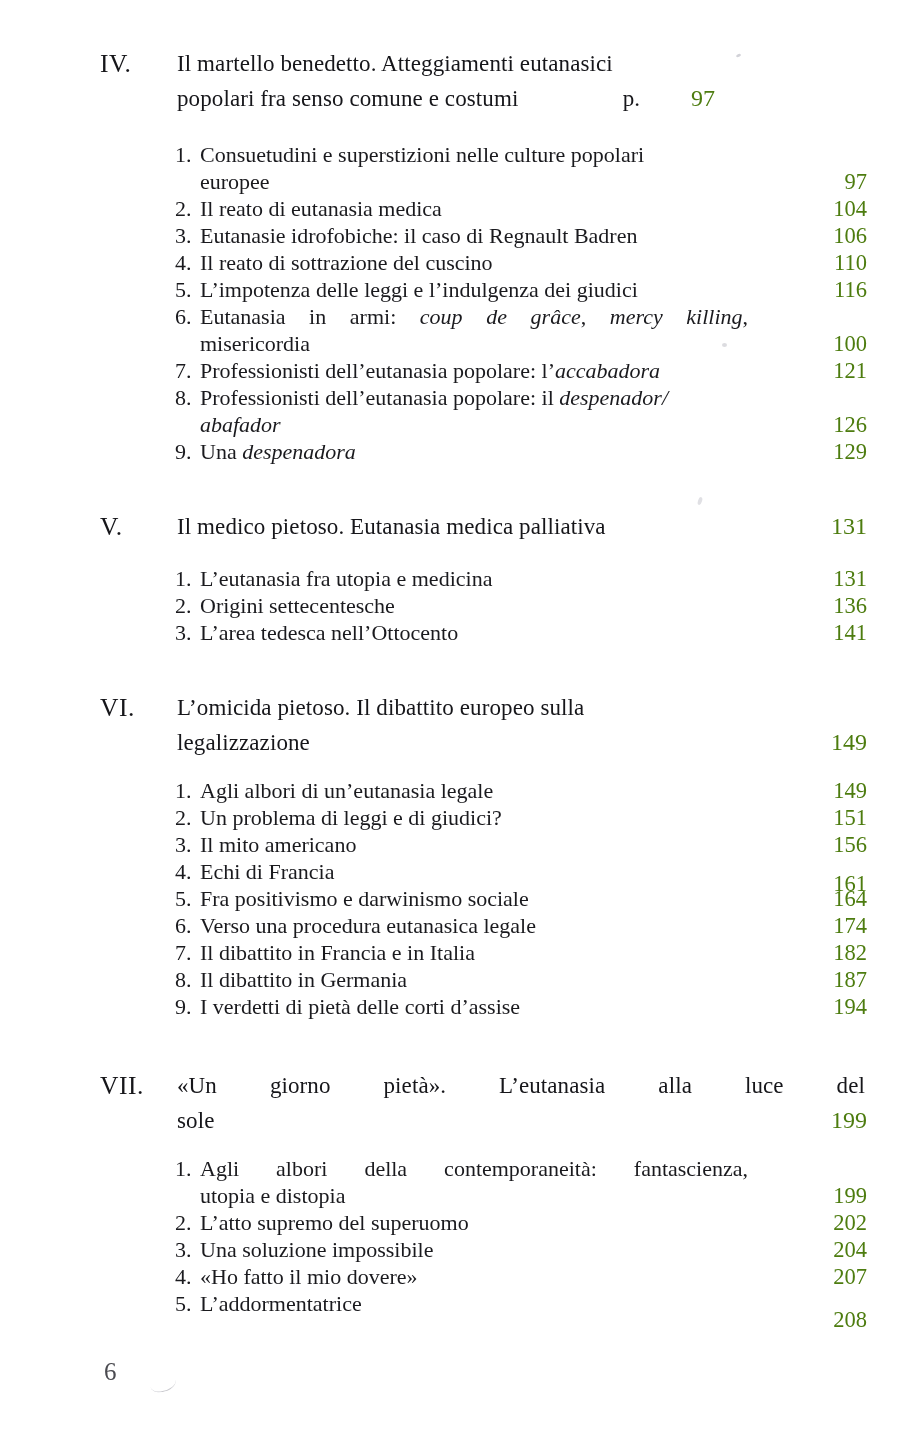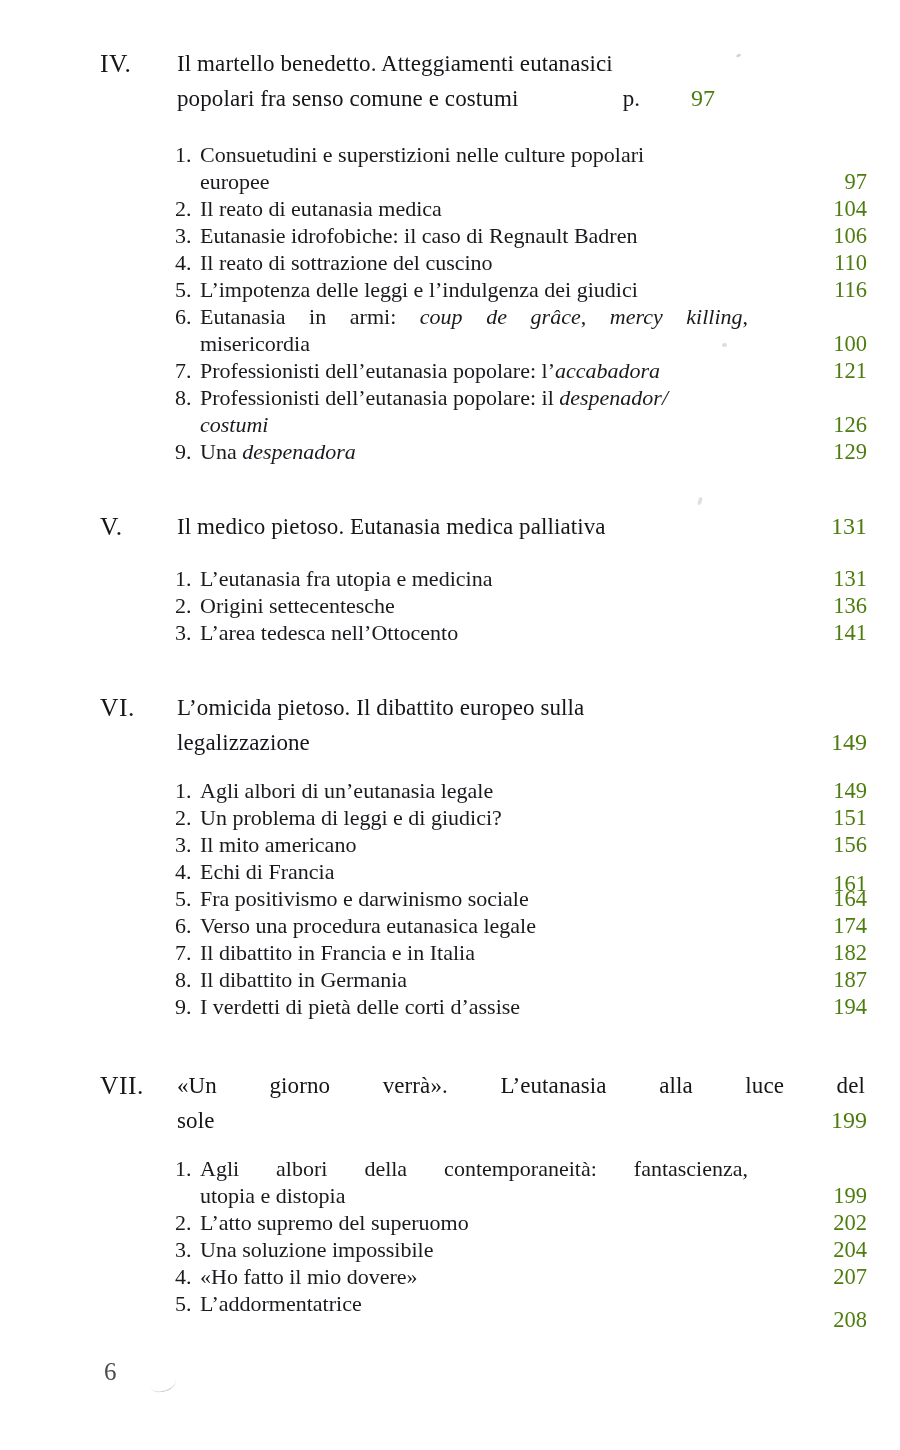--- a/index.html
+++ b/index.html
@@ -253,21 +253,21 @@
           <span class="subnum">7.</span>
           <span class="subtext">
             <span class="ln">Professionisti dell’eutanasia popolare: l’<i>accabadora</i></span>
           </span>
           <span class="pnum" style="top: 0px;">121</span>
         </li>
         <li class="subitem">
           <span class="subnum">8.</span>
           <span class="subtext">
             <span class="ln">Professionisti dell’eutanasia popolare: il <i>despenador/</i></span>
-            <span class="ln"><i>costumi</i></span>
+            <span class="ln"><i>abafador</i></span>
           </span>
           <span class="pnum" style="top: 27px;">126</span>
         </li>
         <li class="subitem">
           <span class="subnum">9.</span>
           <span class="subtext">
             <span class="ln">Una <i>despenadora</i></span>
           </span>
           <span class="pnum" style="top: 0px;">129</span>
         </li>
@@ -360,21 +360,21 @@
         </li>
         <li class="subitem">
           <span class="subnum">9.</span>
           <span class="subtext">
             <span class="ln">I verdetti di pietà delle corti d’assise</span>
           </span>
           <span class="pnum" style="top: 0px;">194</span>
         </li>
       </ul>
       <div class="chapter" style="position: absolute; left: 0px; top: 1068px; width: 900px;">
-        <div class="chapter-head"><span class="chapter-numeral">VII.</span><span class="chapter-title"><span class="ln" style="text-align: justify; text-align-last: justify;">«Un giorno verrà». L’eutanasia alla luce del</span><span class="ln">sole</span></span><span class="pnum" style="top: 35px;">199</span></div>
+        <div class="chapter-head"><span class="chapter-numeral">VII.</span><span class="chapter-title"><span class="ln" style="text-align: justify; text-align-last: justify;">«Un giorno pietà». L’eutanasia alla luce del</span><span class="ln">sole</span></span><span class="pnum" style="top: 35px;">199</span></div>
       </div>
       <ul class="sublist" style="position: absolute; left: 0px; top: 1155px; width: 900px;">
         <li class="subitem">
           <span class="subnum">1.</span>
           <span class="subtext">
             <span class="ln justify">Agli albori della contemporaneità: fantascienza,</span>
             <span class="ln">utopia e distopia</span>
           </span>
           <span class="pnum" style="top: 27px;">199</span>
         </li>

